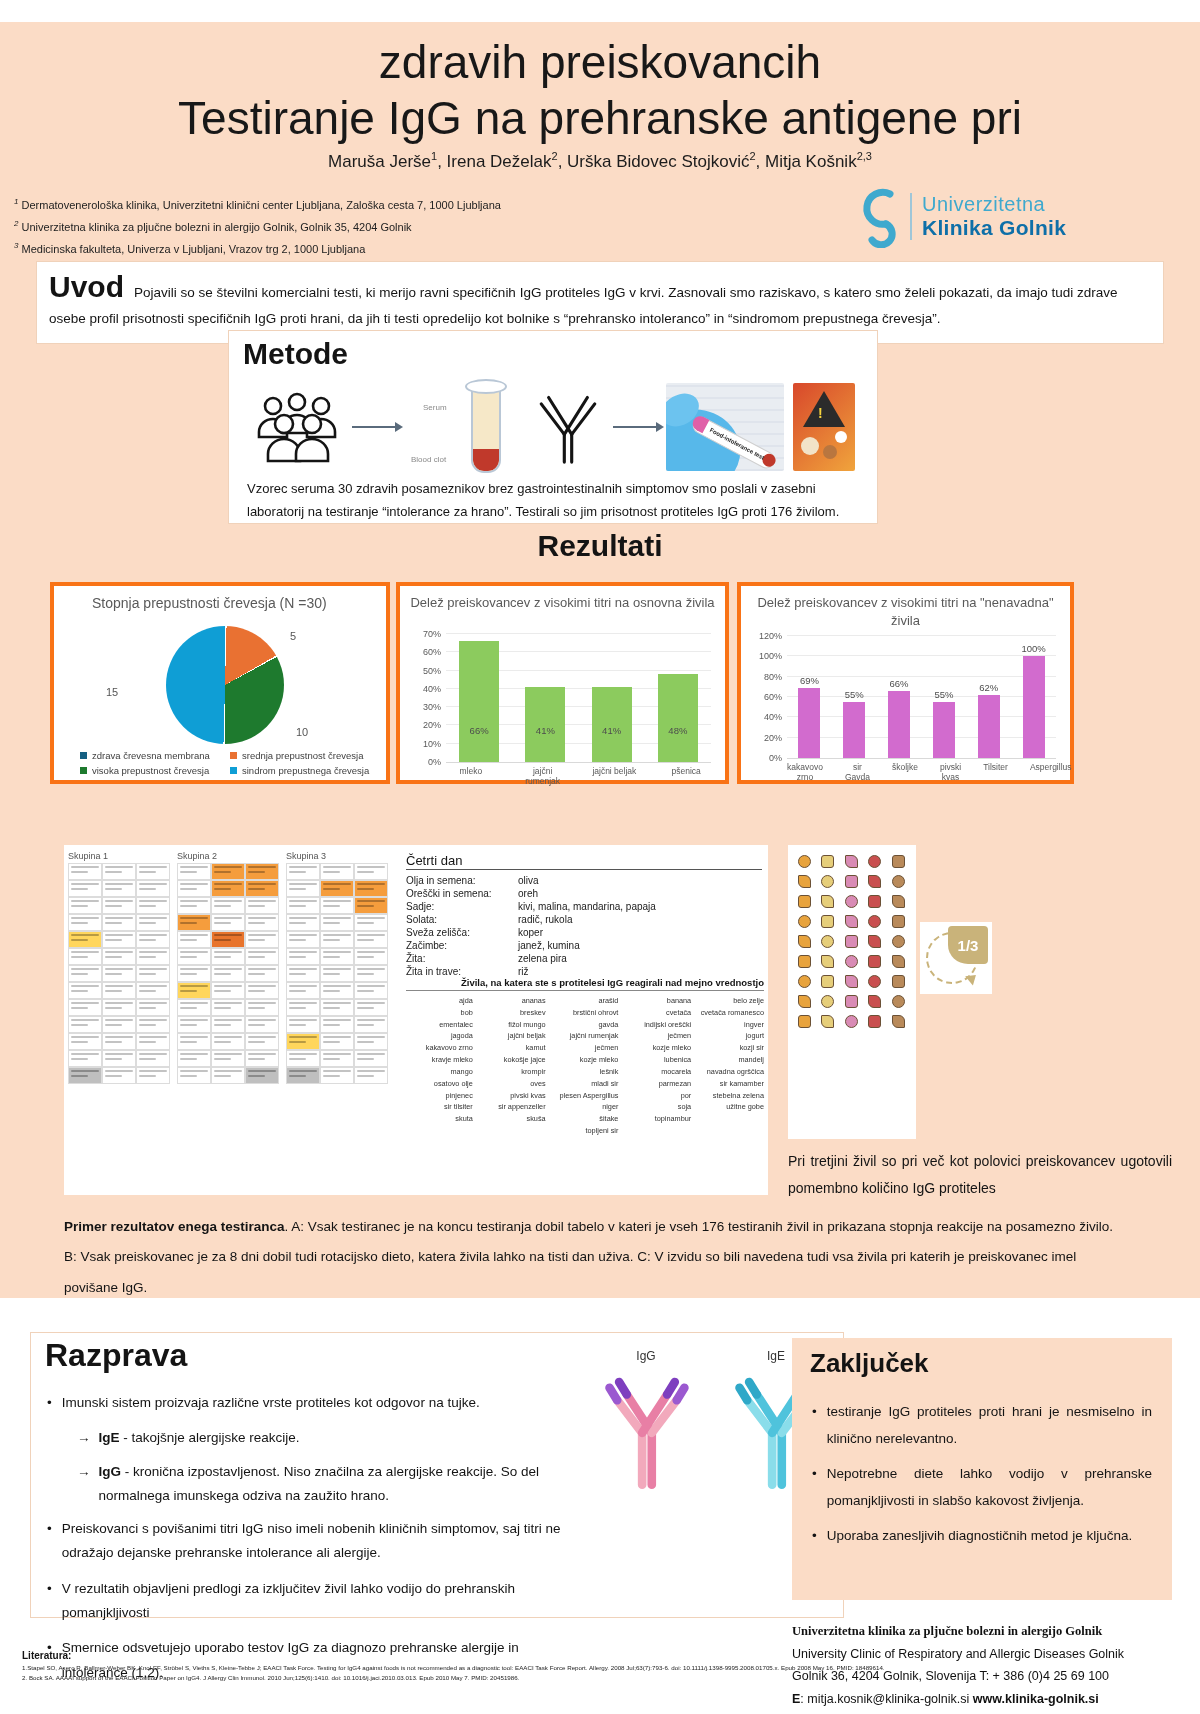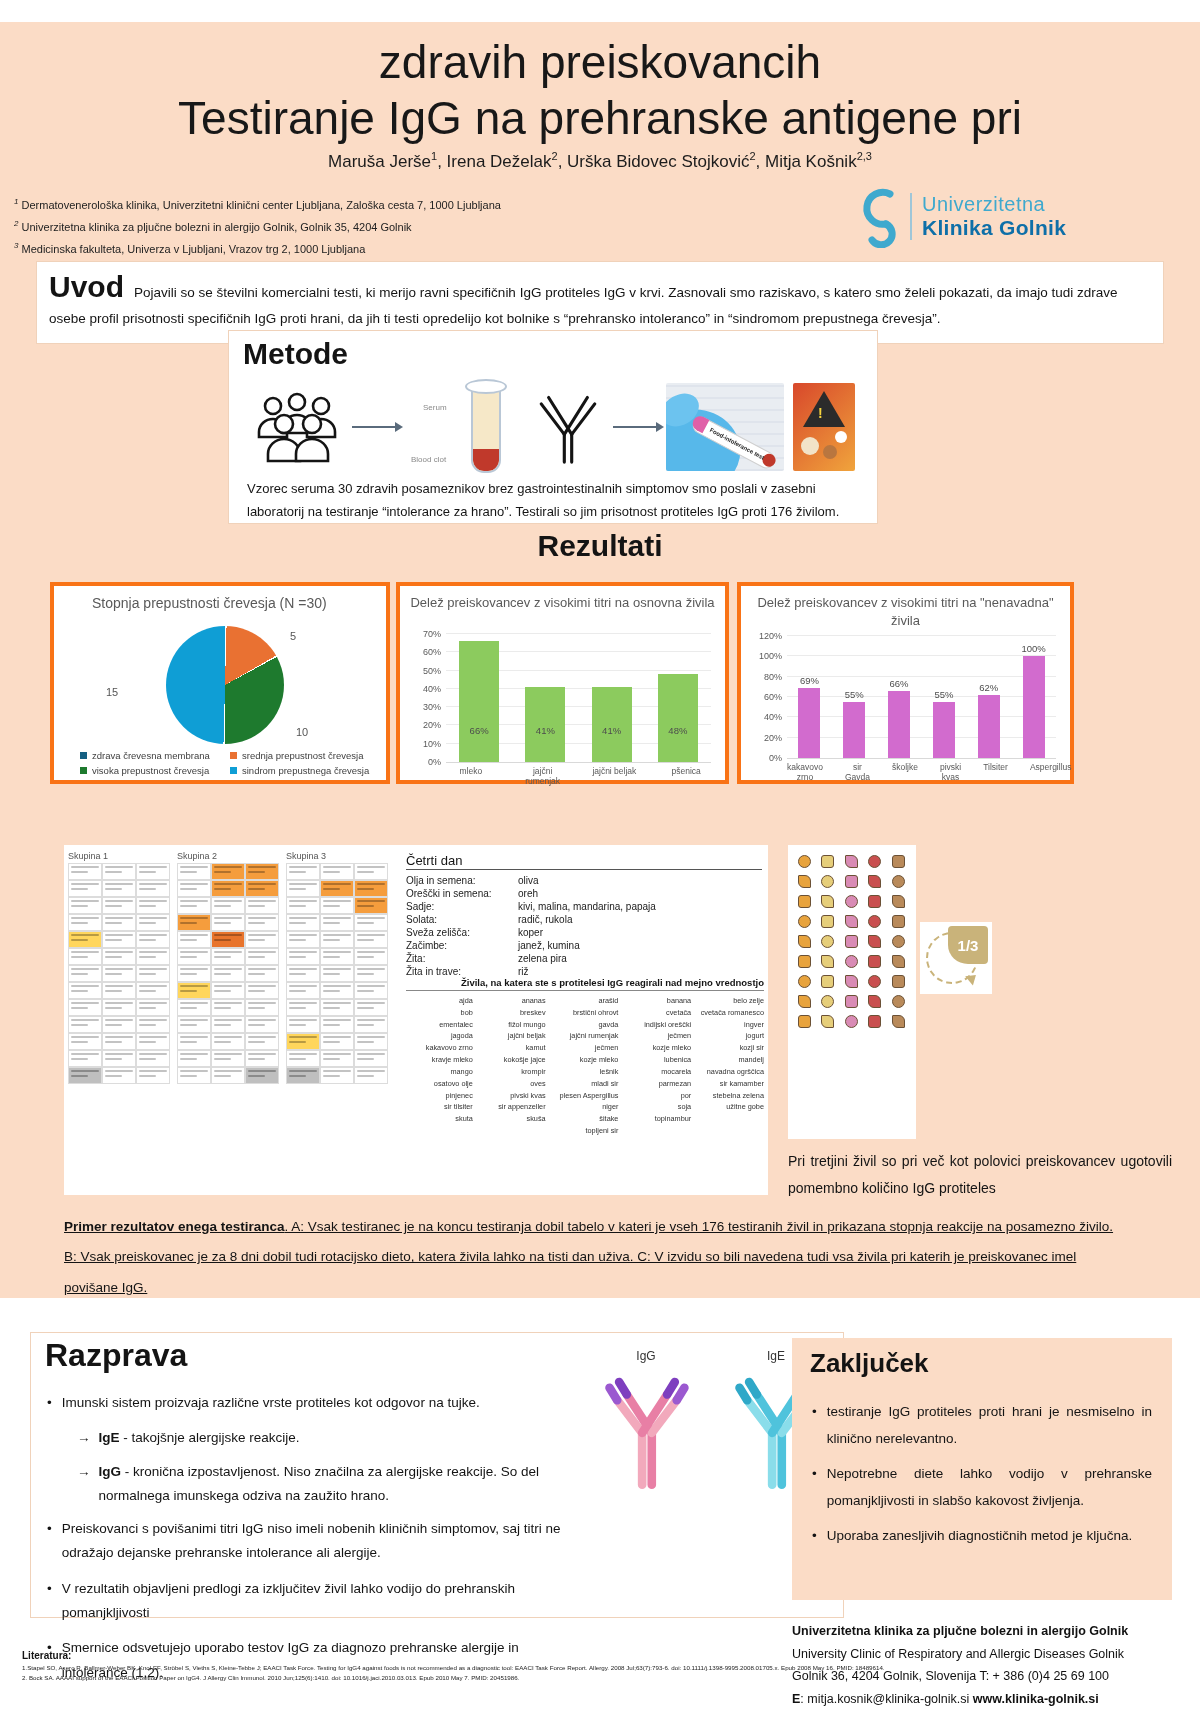--- a/index.html
+++ b/index.html
@@ -107,41 +107,41 @@
   .fcol{flex:1;font-size:7.3px;line-height:1.62;color:#333;}
   .iconsbox{left:788px;top:845px;width:128px;height:294px;background:#fff;}
   .igrid{position:absolute;left:10px;top:10px;display:grid;grid-template-columns:repeat(5,1fr);grid-gap:7px 9px;width:108px;}
   .icell{width:13px;height:13px;border:1.5px solid #6b5136;box-sizing:border-box;}
   .badgebox{left:920px;top:922px;width:72px;height:72px;background:#fff;}
   .bcirc{position:absolute;left:6px;top:10px;width:48px;height:48px;border:2px dashed var(--tan);border-radius:50%;}
   .bpin{position:absolute;left:28px;top:4px;width:40px;height:38px;background:var(--tan);border-radius:4px 4px 4px 50%;
     color:#fff;font-weight:bold;font-size:15px;display:flex;align-items:center;justify-content:center;}
   .barrowh{position:absolute;left:48px;top:50px;width:0;height:0;border-left:9px solid var(--tan);border-top:6px solid transparent;border-bottom:6px solid transparent;transform:rotate(-40deg);}
   .sidetext{left:788px;top:1148px;width:384px;font-size:14px;line-height:1.95;text-align:justify;}
-  .cap2{left:64px;top:1212px;width:1064px;font-size:13.5px;line-height:2.25;text-decoration:underline;}
+  .cap2{left:64px;top:1212px;width:1064px;font-size:13.5px;line-height:2.25;}
 
   
   .razprava{left:30px;top:1332px;width:812px;height:284px;background:#fff;border:1px solid #f0d2ba;}
   .razprava .h{position:absolute;left:14px;top:4px;font-size:32px;font-weight:bold;}
   .rbullets{position:absolute;left:16px;top:58px;width:540px;font-size:13.5px;line-height:1.8;}
   .rrow{display:flex;gap:10px;margin-bottom:11px;}
   .rrow .dot{flex:0 0 auto;}
   .rsub{margin-left:30px;margin-bottom:9px;display:flex;gap:8px;}
   .rsub .arr{font-weight:bold;}
   .rsub .lead{font-weight:bold;}
   .abwrap{position:absolute;left:560px;top:16px;width:240px;display:flex;justify-content:space-between;}
   .abfig{width:110px;text-align:center;}
   .ablabel{font-size:12px;color:#333;margin-bottom:2px;}
   .zakljucek{left:792px;top:1338px;width:380px;height:262px;background:var(--bg);}
   .zakljucek .h{position:absolute;left:18px;top:10px;font-size:26px;font-weight:bold;}
   .zbullets{position:absolute;left:20px;top:60px;width:340px;font-size:13.5px;line-height:2.0;text-align:justify;}
   .zrow{display:flex;gap:10px;margin-bottom:8px;}
 
   .contact{left:792px;top:1620px;width:392px;font-size:12.5px;line-height:1.8;color:#111;}
-  .contact .c1{font-weight:bold;}
+  .contact .c1{font-weight:bold;font-family:Liberation Serif, serif;}
   .contact .bold{font-weight:bold;}
   .lit{left:22px;top:1650px;width:900px;}
   .lit .lh{font-size:10px;font-weight:bold;margin-bottom:2px;}
   .ref{font-size:6.2px;line-height:1.6;color:#222;}
 </style>
 </head>
 <body>
 
 <div id="poster">
   <div class="abs topstrip"></div>

